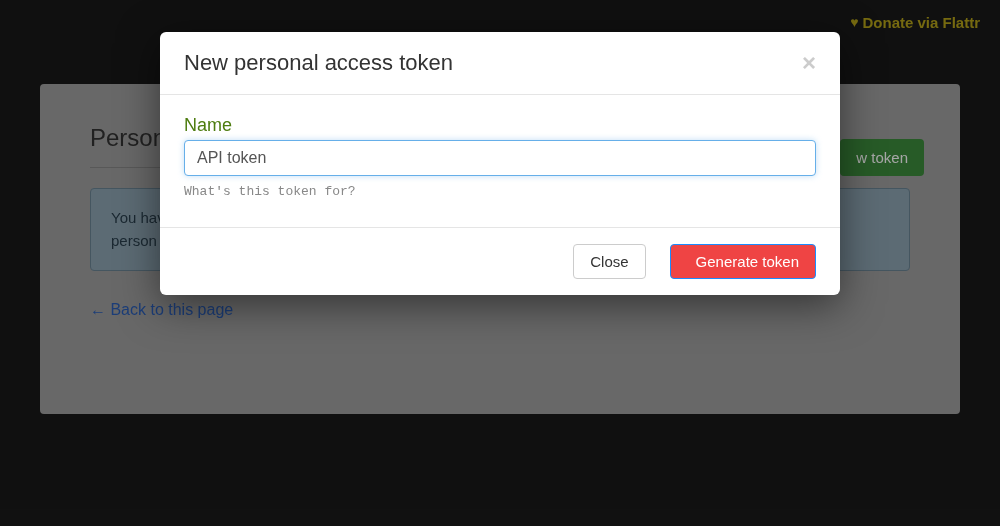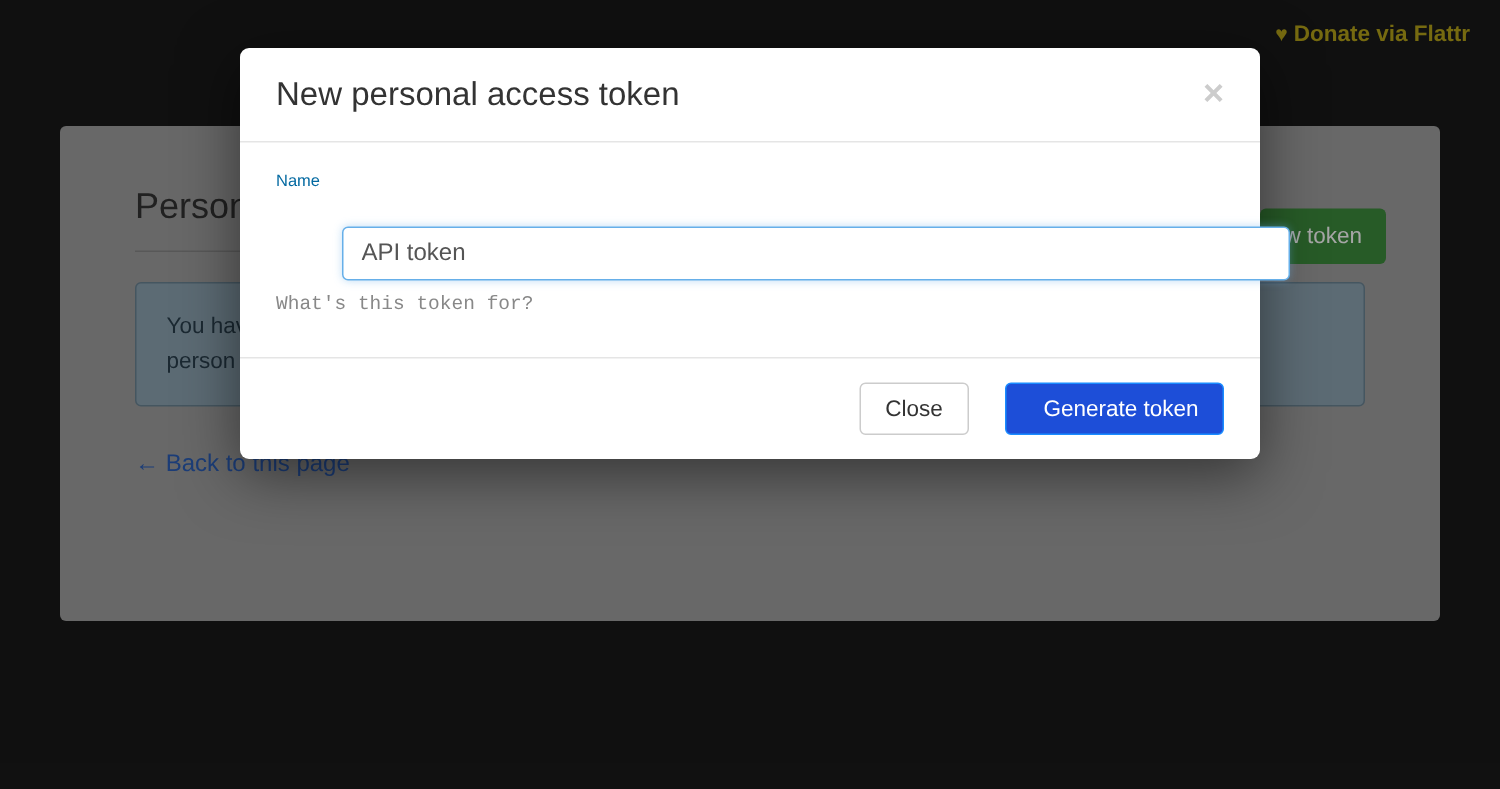--- a/index.html
+++ b/index.html
@@ -119,34 +119,33 @@
       cursor: pointer;
       line-height: 1;
       background: none;
       border: none;
     }
     .modal-body {
       padding: 20px 24px 28px;
     }
     .form-label {
       display: block;
-      font-size: 11px;
-      color: #0369a1;
-      margin-bottom: 24px;
+      font-size: 18px;
+      color: #4d7c0f;
+      margin-bottom: 4px;
     }
     .form-input {
       width: 100%;
       padding: 8px 12px;
       font-size: 16px;
       color: #555;
       border: 1px solid #66afe9;
       border-radius: 4px;
       outline: none;
       box-shadow: 0 0 6px rgba(102,175,233,0.4);
-      margin-left: 44px;
     }
     .help-text {
       font-size: 13px;
       color: #888;
       margin-top: 8px;
       font-family: Liberation Mono, monospace;
     }
     .modal-footer {
       padding: 16px 24px;
       border-top: 1px solid #e5e5e5;
@@ -159,21 +158,21 @@
       font-size: 15px;
       border-radius: 4px;
       cursor: pointer;
     }
     .btn-default {
       background: #fff;
       color: #333;
       border: 1px solid #ccc;
     }
     .btn-primary {
-      background: #1d4ed8;
+      background: #ef4444;
       color: #fff;
       border: 1px solid #1a8cff;
       padding-left: 25px;
     }
   </style>
 </head>
 <body>
 
 <div class="top-bar">
   <a class="donate-link">

